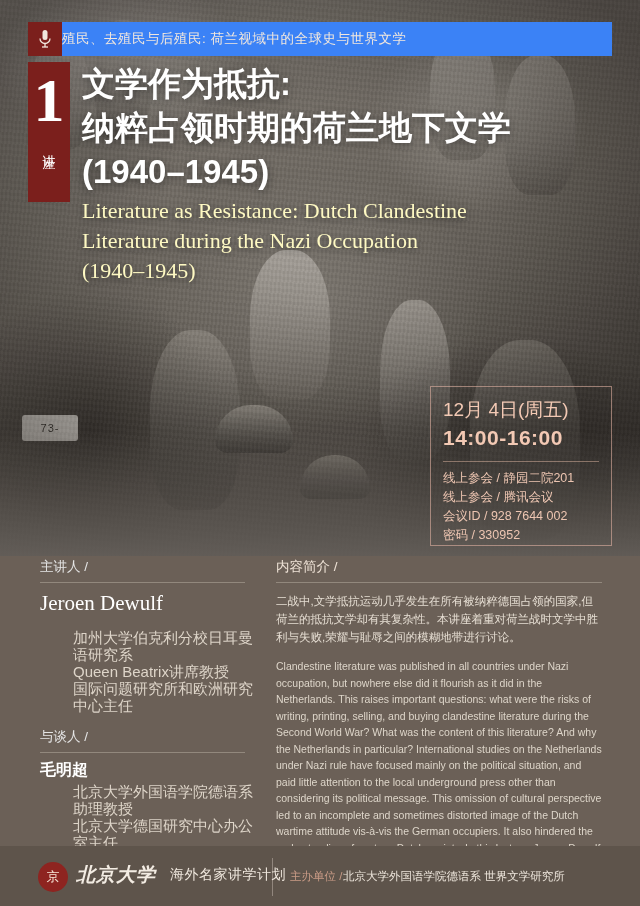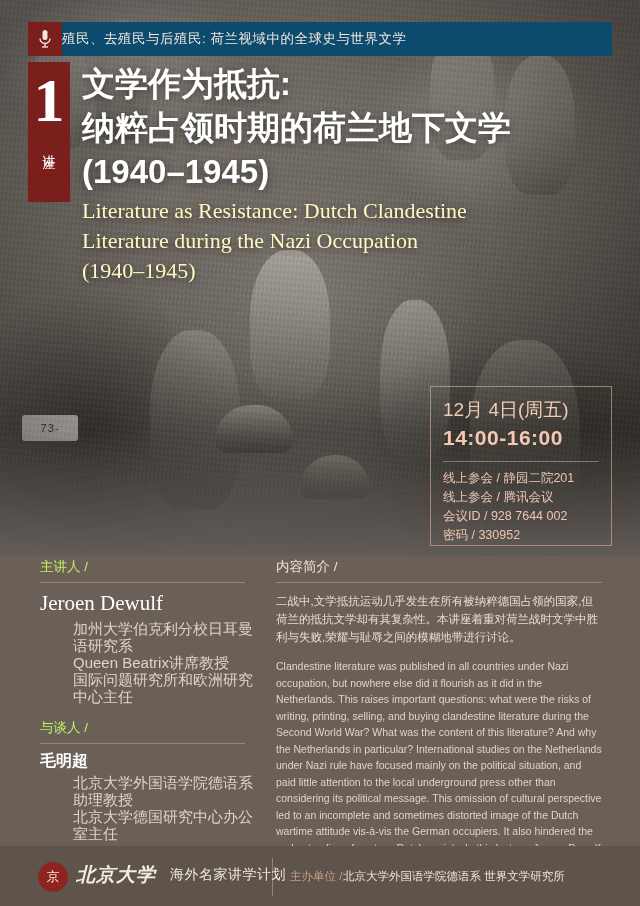--- a/index.html
+++ b/index.html
@@ -71,21 +71,21 @@
     background: linear-gradient(180deg, rgba(107,96,87,0) 0%, rgba(107,96,87,0.55) 55%, #6b6057 100%);
   }
   .lower-panel {
     position: absolute; left: 0; top: 556px; width: 640px; height: 350px;
     background: #6b6057;
   }
 
   
   .topbar {
     position: absolute; left: 28px; top: 22px; width: 584px; height: 34px;
-    background: #0c4a6e;
+    background: #3b82f6;
     display: flex; align-items: center;
   }
   .mic-badge {
     width: 34px; height: 34px; background: #7b1f1c;
     display: flex; align-items: center; justify-content: center;
   }
   .topbar-title {
     color: #f1e7dd; font-size: 13.5px; letter-spacing: .5px;
     white-space: nowrap;
   }
@@ -129,27 +129,27 @@
   .datebox .d1 { font-size: 19px; line-height: 26px; color:#f3c9b4; }
   .datebox .d2 { font-size: 21px; line-height: 30px; color:#f3c9b4; font-weight: 700; letter-spacing: .5px;}
   .datebox .sep { height: 1px; background: rgba(240,195,174,0.45); margin: 8px 0 7px; }
   .datebox .line { font-size: 12.5px; line-height: 19px; color: #eec6b2; }
 
   
   .speakers {
     position: absolute; left: 40px; top: 558px; width: 215px; color: #efe9e0;
   }
   .sp-label {
-    color: #bef264; font-size: 13.5px; margin-top: 14px; margin-bottom: 4px;
+    color: #e5e5e5; font-size: 13.5px; margin-top: 14px; margin-bottom: 4px;
     border-bottom: 1px solid rgba(240,228,216,0.30); padding-bottom: 6px; width: 205px;
   }
   .sp-label:first-child { margin-top: 0; }
   .sp-name-en {
     font-family: "Liberation Serif", serif;
-    font-size: 21px; line-height: 28px; color: #fff; margin: 6px 0 3px;
+    font-size: 21px; line-height: 28px; color: #fff; margin: 6px 0 12px;
   }
   .sp-name {
     font-size: 16px; line-height: 23px; color: #fff; font-weight: 700; margin: 5px 0 2px;
   }
   .sp-aff { font-size: 15px; line-height: 17px; color: #ded5c9; margin-left: 33px; }
 
   
   .abstract {
     position: absolute; left: 276px; top: 558px; width: 326px; color: #e8e1d7;
   }

